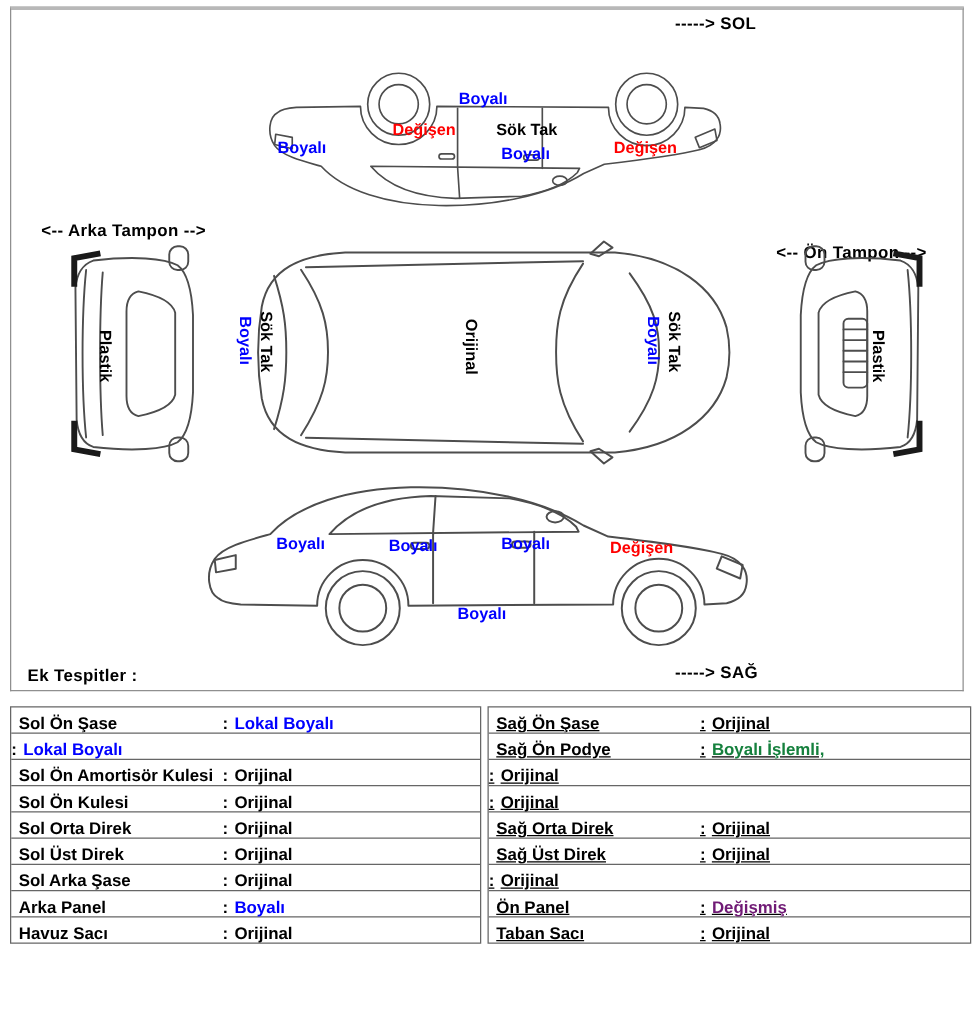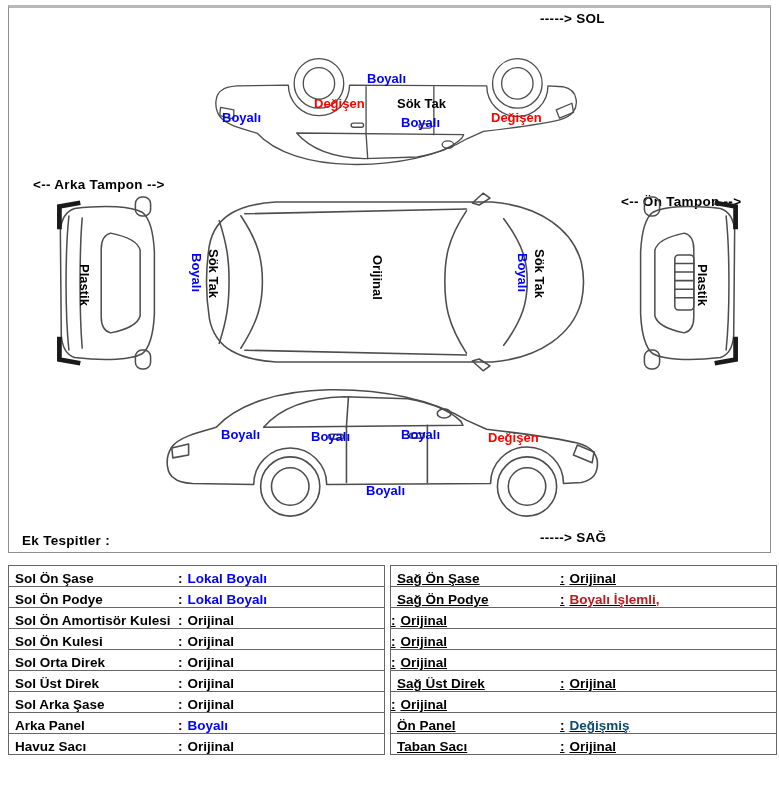--- a/index.html
+++ b/index.html
@@ -153,21 +153,20 @@
 <div class="dirlbl" style="left:22px;top:533px">Ek Tespitler :</div>
 <div class="dirlbl" style="left:540px;top:530px">-----&gt; SAĞ</div>
 
 <div class="ptable left">
   <div class="trow">
     <span class="tl">Sol Ön Şase</span>
       <span class="tc">:</span>
       <span class="tv" style="color: rgb(0, 0, 255);">Lokal Boyalı</span>
   </div>
   <div class="trow">
-    <span class="tl">Sol Ön Podye</span>
       <span class="tc">:</span>
       <span class="tv" style="color: rgb(0, 0, 255);">Lokal Boyalı</span>
   </div>
   <div class="trow">
     <span class="tl">Sol Ön Amortisör Kulesi</span>
       <span class="tc">:</span>
       <span class="tv" style="color: rgb(0, 0, 0);">Orijinal</span>
   </div>
   <div class="trow">
     <span class="tl">Sol Ön Kulesi</span>
@@ -203,46 +202,47 @@
 
 <div class="ptable right">
   <div class="trow">
     <span class="tl">Sağ Ön Şase</span>
       <span class="tc">:</span>
       <span class="tv" style="color: rgb(0, 0, 0);">Orijinal</span>
   </div>
   <div class="trow">
     <span class="tl">Sağ Ön Podye</span>
       <span class="tc">:</span>
-      <span class="tv" style="color: #b91c1c;">Boyalı İşlemli,</span>
-  </div>
-  <div class="trow">
-      <span class="tc">:</span>
-      <span class="tv" style="color: rgb(0, 0, 0);">Orijinal</span>
-  </div>
-  <div class="trow">
-      <span class="tc">:</span>
-      <span class="tv" style="color: rgb(0, 0, 0);">Orijinal</span>
-  </div>
-  <div class="trow">
+      <span class="tv" style="color: #15803d;">Boyalı İşlemli,</span>
+  </div>
+  <div class="trow">
+      <span class="tc">:</span>
+      <span class="tv" style="color: rgb(0, 0, 0);">Orijinal</span>
+  </div>
+  <div class="trow">
+      <span class="tc">:</span>
+      <span class="tv" style="color: rgb(0, 0, 0);">Orijinal</span>
+  </div>
+  <div class="trow">
+    <span class="tl">Sağ Orta Direk</span>
       <span class="tc">:</span>
       <span class="tv" style="color: rgb(0, 0, 0);">Orijinal</span>
   </div>
   <div class="trow">
     <span class="tl">Sağ Üst Direk</span>
       <span class="tc">:</span>
       <span class="tv" style="color: rgb(0, 0, 0);">Orijinal</span>
   </div>
   <div class="trow">
       <span class="tc">:</span>
       <span class="tv" style="color: rgb(0, 0, 0);">Orijinal</span>
   </div>
   <div class="trow">
     <span class="tl">Ön Panel</span>
       <span class="tc">:</span>
-      <span class="tv" style="color: #0c4a6e;">Değişmiş</span>
+      <span class="tv" style="color: #701a75;">Değişmiş</span>
   </div>
   <div class="trow">
     <span class="tl">Taban Sacı</span>
       <span class="tc">:</span>
       <span class="tv" style="color: rgb(0, 0, 0);">Orijinal</span>
   </div>
 </div>
 
 </body></html>

